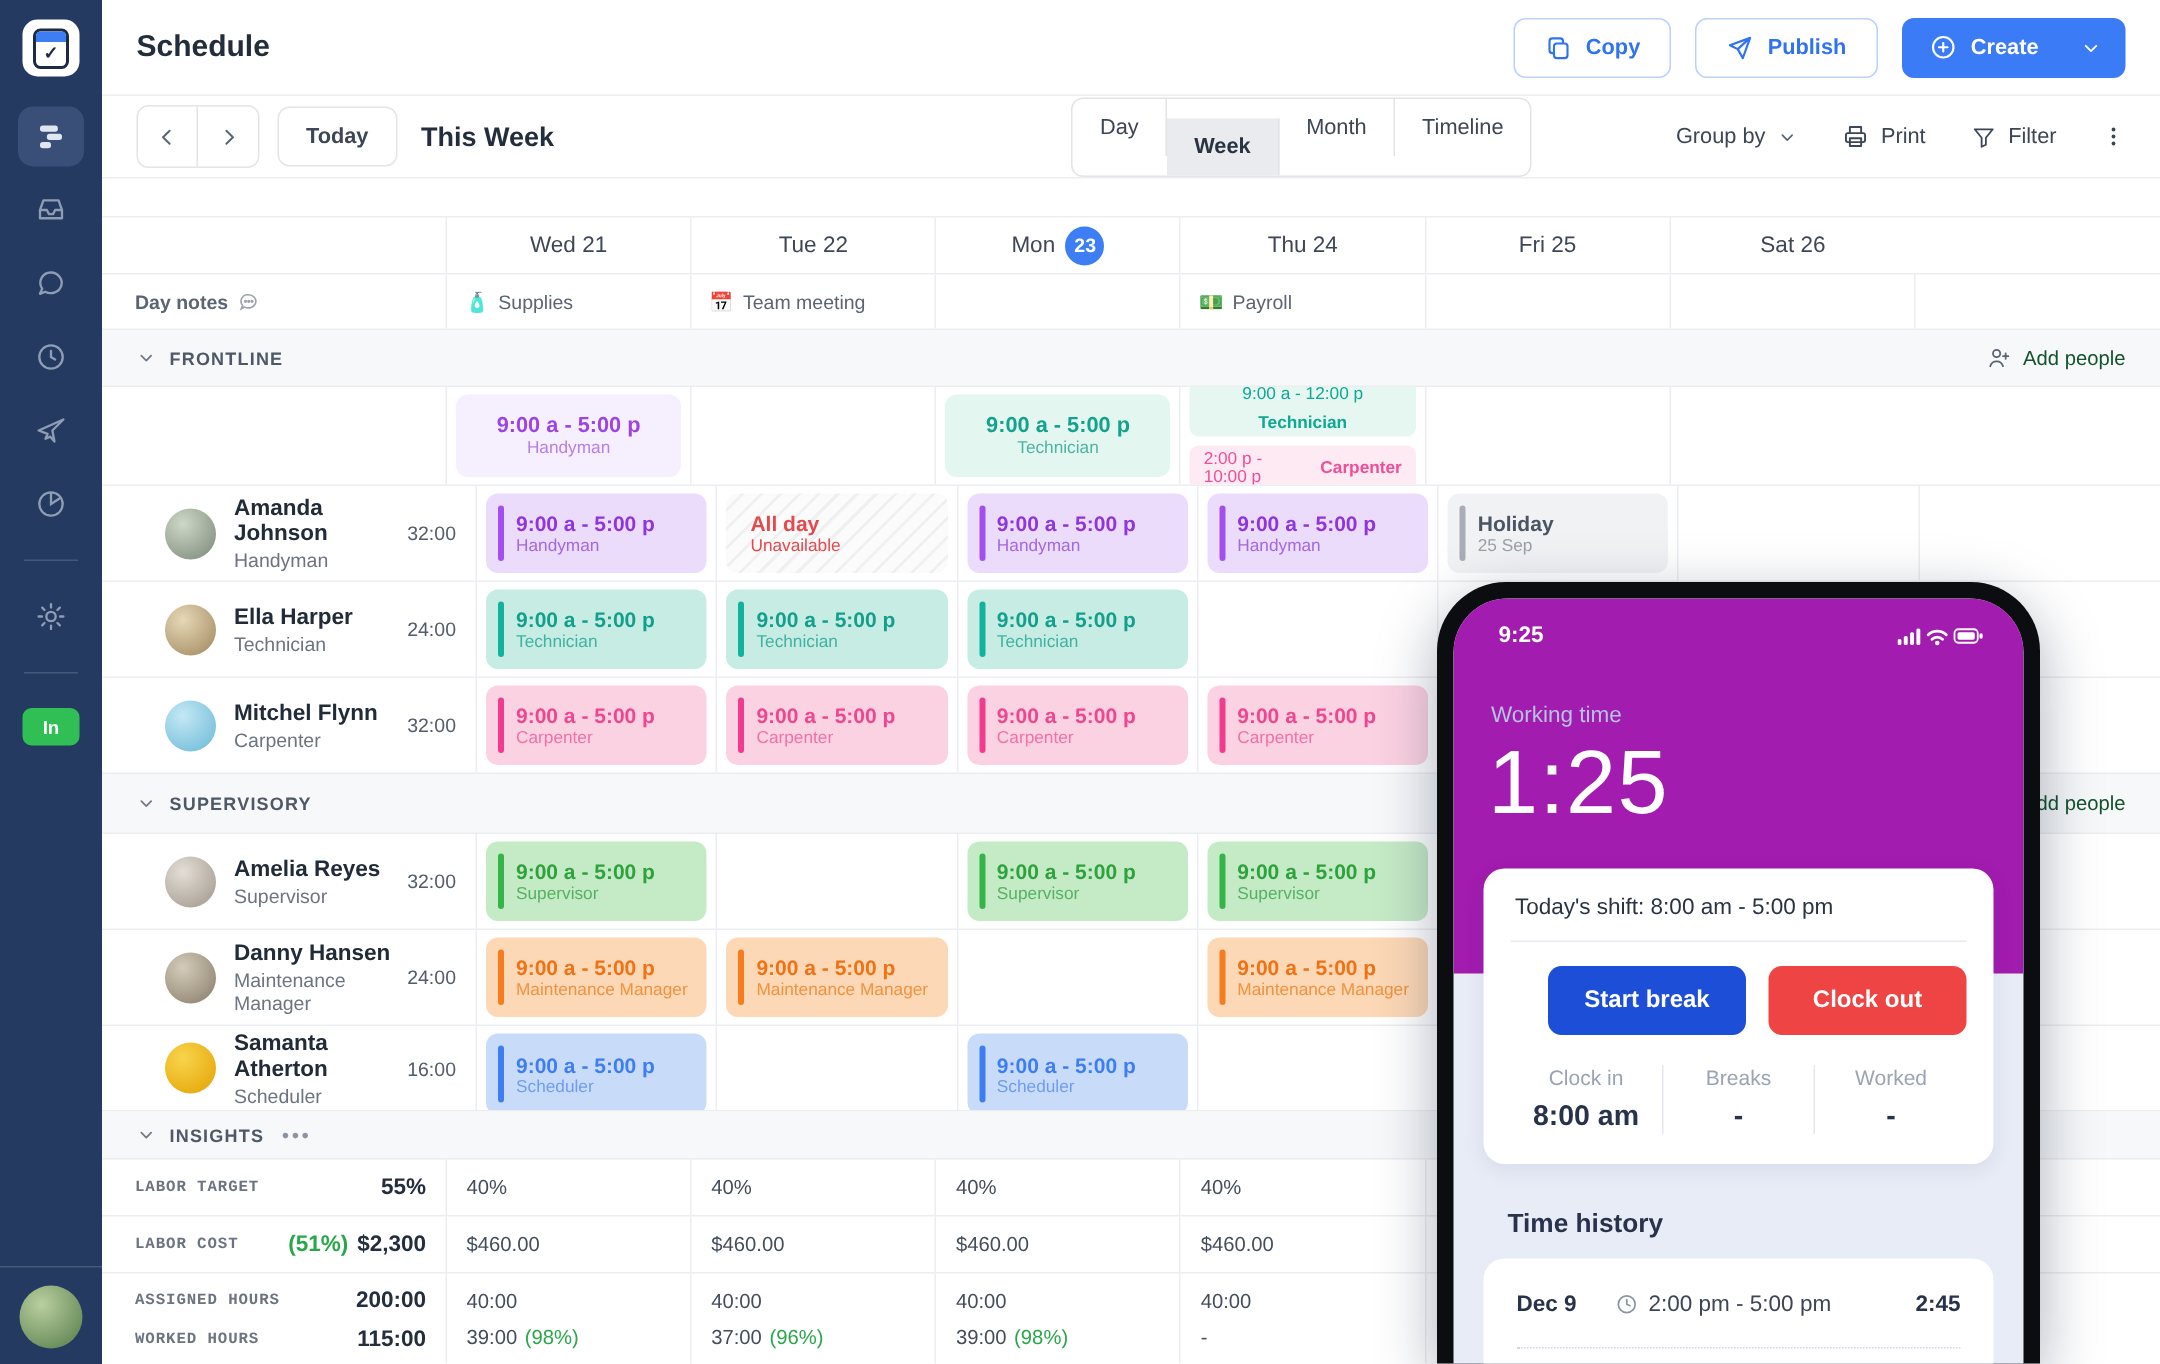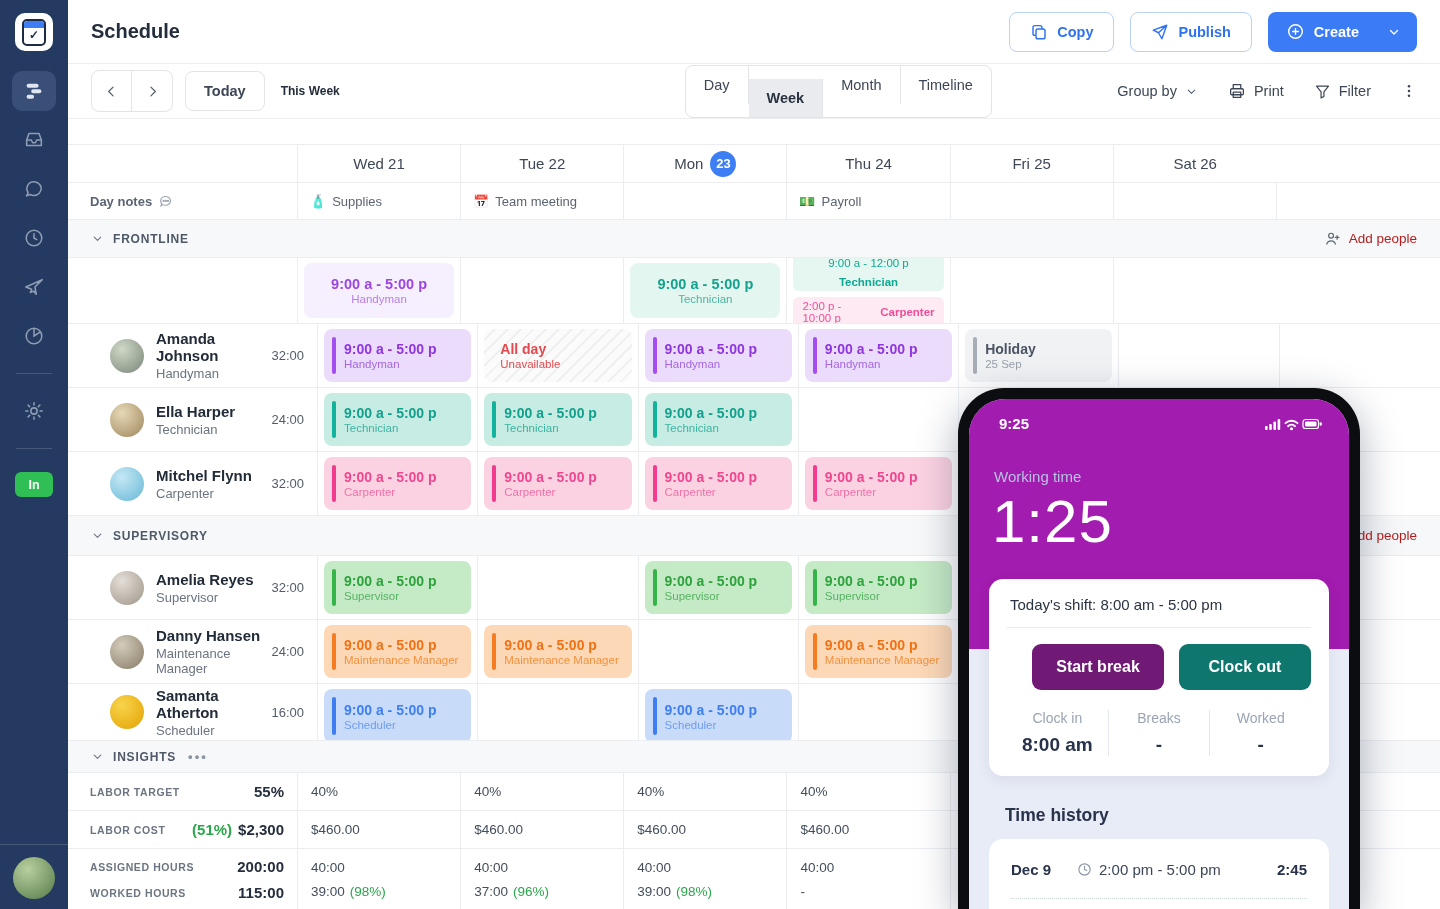--- a/index.html
+++ b/index.html
@@ -43,21 +43,21 @@
   .btn-outline { border:1px solid #b9d1fb; color:#2f72f2; background:#fff; padding:0 20px; }
   .btn-primary { background:#3b7cf6; color:#fff; padding:0 16px 0 18px; }
   .btn-primary .sep { width:10px; }
 
   .toolbar { height:55px; display:flex; align-items:center; padding:0 23px; border-bottom:1px solid #eceef1; }
   .arrow-group { display:flex; border:1px solid #e2e4e8; border-radius:8px; overflow:hidden; background:#fff; }
   .arrow-btn { width:40px; height:40px; display:flex; align-items:center; justify-content:center; color:#5a6472; cursor:pointer; }
   .arrow-btn:first-child { border-right:1px solid #e2e4e8; }
   .today-btn { margin-left:12px; height:40px; padding:0 18px; border:1px solid #e2e4e8; border-radius:8px;
     background:#fff; font-size:14.5px; font-weight:600; color:#3c4654; display:flex; align-items:center; cursor:pointer; }
-  .range-label { margin-left:16px; font-size:12px; font-weight:700; }
+  .range-label { margin-left:16px; font-size:18px; font-weight:700; }
   .segmented { margin-left:auto; display:flex; border:1px solid #e2e4e8; border-radius:8px; overflow:hidden; background:#fff; }
   .seg { height:38px; padding:0 18px; display:flex; align-items:center; font-size:14.5px; color:#3c4654;
     border-right:1px solid #e2e4e8; cursor:pointer; }
   .seg:last-child { border-right:none; }
   .seg.active { background:#e9ebee; font-weight:600; color:#2a3342;margin-top:13px; }
   .toolbar-right { margin-left:auto; display:flex; align-items:center; gap:30px; color:#3c4654; font-size:14.5px; }
   .tool-item { display:flex; align-items:center; gap:8px; cursor:pointer; }
 
   
   .grid { margin-top:25px; border-top:1px solid #ebedf0; }
@@ -71,21 +71,21 @@
   .r-daynotes { height:37px; }
   .r-daynotes .gcell { display:flex; align-items:center; padding:0 12px; font-size:13px; color:#5b6472; gap:6px; }
   .daynotes-label { font-size:12.5px; font-weight:700; color:#39424e; padding-left:22px !important; display:flex; gap:7px; align-items:center; }
   .note-ico { font-size:13px; }
 
   .secbar { height:38px; background:#f6f8f9; display:flex; align-items:center; padding:0 23px;
     border-bottom:1px solid #ebedf0; color:#4e5866; }
   .secbar.sup { height:40px; }
   .secbar.ins { height:32px; }
   .sec-label { font-size:12px; font-weight:700; letter-spacing:.8px; margin-left:9px; }
-  .addpeople { margin-left:auto; display:flex; align-items:center; gap:8px; font-size:13.5px; color:#b91c1c; cursor:pointer; }
+  .addpeople { margin-left:auto; display:flex; align-items:center; gap:8px; font-size:13.5px; color:#14532d; cursor:pointer; }
   .kebab-h { margin-left:12px; color:#8a94a2; letter-spacing:2px; font-size:13px; font-weight:700; cursor:pointer; }
 
   .r-open { height:66px; }
   .r-person { height:64px;padding-left:20px; }
   .r-person.clip { height:57px; }
   .rowhead { display:flex; align-items:center; padding-left:22px; }
   .openshift-label { font-size:15px; font-weight:700; }
   .pinfo { display:flex; flex-direction:column; margin-left:12px; }
   .pname { font-size:15px; font-weight:700; color:#222b38; }
   .prole { font-size:13px; color:#6b7480; margin-top:2px; }
@@ -118,21 +118,21 @@
 
   .mini { border-radius:6px; display:flex; align-items:center; gap:7px; padding:3px 9px; font-size:11.5px; cursor:pointer; }
   .mini .m-time { font-weight:400; }
   .mini .m-role { font-weight:700; }
   .mini-teal { background:#e6f7f2; color:#0fa892;flex-direction:column; }
   .mini-pink { background:#fdeaf3; color:#f04f98; }
 
   .r-insight { height:38px; }
   .r-hours { height:61px; border-bottom:none; }
   .ins-head { display:flex; align-items:center; padding:0 13px 0 22px; }
-  .ins-label { font-size:10.5px; font-weight:700; letter-spacing:.6px; color:#6b7480; }
+  .ins-label { font-size:10.5px; font-weight:700; letter-spacing:.6px; color:#6b7480;font-family:Liberation Mono, monospace; }
   .ins-total { margin-left:auto; font-size:15px; font-weight:700; color:#242e3c; }
   .ins-total .pct { color:#2aa74a; margin-right:6px; }
   .ins-cell { display:flex; align-items:center; padding-left:13px; font-size:13.5px; color:#434d5b; }
   .hours-head { display:flex; flex-direction:column; justify-content:center; gap:9px; padding:0 13px 0 22px; }
   .hours-head .hrow, .hours-cell .hrow { display:flex; align-items:center; }
   .hours-cell { display:flex; flex-direction:column; justify-content:center; gap:9px; padding-left:13px; font-size:13.5px; color:#434d5b; }
   .gpct { color:#2aa74a; margin-left:5px; }
 
   
   .phone { position:fixed; left:958px; top:388px; width:402px; height:521px; background:#0c0d10;
@@ -144,22 +144,22 @@
   .ph-sticons { margin-left:auto; display:flex; align-items:center; }
   .ph-worklabel { margin:36px 0 0 25px; color:#b6c2e1; font-size:15px; }
   .ph-timer { margin:2px 0 0 23px; color:#fff; font-size:60px; font-weight:500; letter-spacing:1px; }
   .ph-card { position:absolute; left:20px; right:20px; top:180px; background:#fff; border-radius:14px;
     box-shadow:0 4px 14px rgba(30,40,70,.08); padding:17px 18px 20px; }
   .ph-shiftline { font-size:15px; color:#2a3342; padding-left:3px; }
   .ph-hr { height:1px; background:#e8eaf0; margin:14px 0 16px; }
   .ph-btns { display:flex; gap:15px; }
   .ph-btn { flex:1; height:46px; border-radius:9px; display:flex; align-items:center; justify-content:center;
     color:#fff; font-size:16px; font-weight:600; cursor:pointer; }
-  .ph-green { background:#701a75;margin-left:25px; }
-  .ph-slate { background:#0f766e; }
+  .ph-green { background:#1d4ed8;margin-left:25px; }
+  .ph-slate { background:#ef4444; }
   .ph-stats { display:flex; margin-top:20px; }
   .ph-stat { flex:1; display:flex; flex-direction:column; align-items:center; gap:8px; }
   .ph-stat + .ph-stat { border-left:1px solid #e4e7ee; }
   .ph-stat-label { font-size:14px; color:#9aa4b5; }
   .ph-stat-value { font-size:19px; font-weight:600; color:#28324a; }
   .ph-history-title { position:absolute; left:36px; top:406px; font-size:17.5px; font-weight:700; color:#28324a; }
   .ph-hcard { position:absolute; left:20px; right:20px; top:440px; bottom:-10px; background:#fff; border-radius:14px 14px 0 0;
     padding:22px 22px 0; }
   .ph-hrow { display:flex; align-items:center; font-size:15px; color:#3c4657; }
   .ph-hdate { font-weight:700; color:#28324a; }

